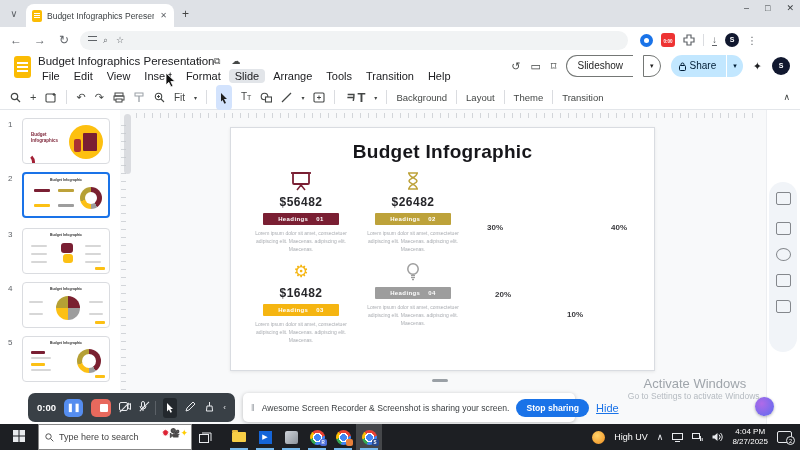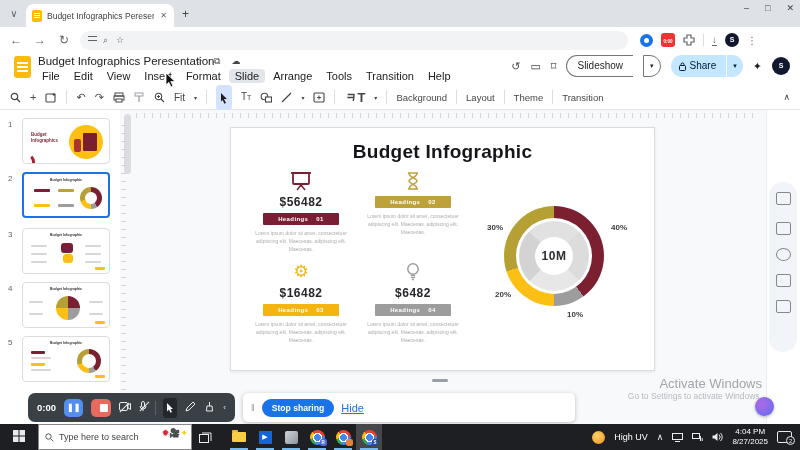--- a/index.html
+++ b/index.html
@@ -73,21 +73,21 @@
   .ii-badge{margin:4px auto 0;width:76px;height:12px;border-radius:1px;color:#fff;font-size:6px;font-weight:bold;display:flex;align-items:center;justify-content:center;gap:8px;letter-spacing:.4px;}
   .ii-desc{margin-top:5px;font-size:5px;color:#aaadb2;line-height:1.55;padding:0 6px;}
   .gear-glyph{font-size:17px;color:#f5b511;line-height:20px;}
   
   .donut{position:absolute;left:273px;top:78px;width:100px;height:100px;border-radius:50%;background:conic-gradient(#7a2030 0 144deg,#9d9d9d 144deg 180deg,#fcc014 180deg 252deg,#b5a035 252deg 360deg);}
   .donut-gap{position:absolute;inset:12px;border-radius:50%;background:#fff;}
   .donut-inner{position:absolute;inset:15px;border-radius:50%;background:conic-gradient(from 45deg,#dcdcdc 0 90deg,#e7e7e7 90deg 180deg,#d3d3d3 180deg 270deg,#e1e1e1 270deg 360deg);}
   .donut-hole{position:absolute;inset:31px;border-radius:50%;background:#fff;display:flex;align-items:center;justify-content:center;font-size:12px;font-weight:800;color:#2e2e33;letter-spacing:.5px;}
   .pct{position:absolute;font-size:8px;font-weight:800;color:#3a3a3e;}
   .notes-handle{position:absolute;left:432px;top:269px;width:16px;height:3px;background:#9aa0a6;border-radius:2px;}
-  .watermark{position:absolute;right:38px;top:266px;text-align:right;}
+  .watermark{position:absolute;right:38px;top:266px;text-align:center;}
   .wm1{font-size:13px;color:#9fa5ab;}
   .wm2{font-size:8.5px;color:#b4bac0;}
   .sidepanel{position:absolute;right:0;top:0;width:34px;height:314px;background:#fff;border-left:1px solid #eceef1;}
   .sp-pill{position:absolute;right:3px;top:72px;width:28px;height:170px;background:#f1f4f8;border-radius:14px;}
   .sp-icon{position:absolute;right:9px;width:15px;height:13px;border:1px solid #5f6368;border-radius:2px;opacity:.75;}
   
   .m-bar{position:absolute;border-radius:1px;}
   .m-donut{position:absolute;border-radius:50%;background:conic-gradient(#7a2030 0 144deg,#9d9d9d 144deg 180deg,#fcc014 180deg 252deg,#b5a035 252deg 360deg);}
   .m-donut:after{content:"";position:absolute;inset:5px;background:#fff;border-radius:50%;}
   .m-line{position:absolute;height:1.5px;background:#d7d7d7;border-radius:1px;}
@@ -381,20 +381,21 @@
         </div>
         <div class="ii-desc">Lorem ipsum dolor sit amet, consectetuer adipiscing elit. Maecenas. adipiscing elit. Maecenas.</div>
       </div>
 
       <div class="info-item" style="left:120px;top:42px;">
         <div class="ii-icon">
           <svg width="16" height="20" viewBox="0 0 16 20">
               <path d="M3 2h10M3 18h10M4 2c0 5 8 5 8 8s-8 3-8 8M12 2c0 5-8 5-8 8s8 3 8 8" fill="none" stroke="#bda23a" stroke-width="1.6"></path>
             </svg>
         </div>
+        <div class="ii-value">$26482</div>
         <div class="ii-badge" style="background:#bda23a;">
           <span>Headings</span>
             <span>02</span>
         </div>
         <div class="ii-desc">Lorem ipsum dolor sit amet, consectetuer adipiscing elit. Maecenas. adipiscing elit. Maecenas.</div>
       </div>
 
       <div class="info-item" style="left:8px;top:133px;">
         <div class="ii-icon">
             <span class="gear-glyph">⚙</span>
@@ -409,33 +410,27 @@
 
       <div class="info-item" style="left:120px;top:133px;">
         <div class="ii-icon">
           <svg width="14" height="20" viewBox="0 0 14 20">
               <circle cx="7" cy="7" r="5.2" fill="none" stroke="#9d9d9d" stroke-width="1.5"></circle>
               <line x1="5" y1="13.5" x2="9" y2="13.5" stroke="#9d9d9d" stroke-width="1.3"></line>
               <line x1="5" y1="15.5" x2="9" y2="15.5" stroke="#9d9d9d" stroke-width="1.3"></line>
               <line x1="6" y1="17.5" x2="8" y2="17.5" stroke="#9d9d9d" stroke-width="1.3"></line>
             </svg>
         </div>
-        <div class="ii-value">$6482</div>
         <div class="ii-badge" style="background:#9d9d9d;">
           <span>Headings</span>
             <span>04</span>
         </div>
         <div class="ii-desc">Lorem ipsum dolor sit amet, consectetuer adipiscing elit. Maecenas. adipiscing elit. Maecenas.</div>
       </div>
 
-      <div class="donut">
-        <div class="donut-gap"></div>
-        <div class="donut-inner"></div>
-        <div class="donut-hole">10M</div>
-      </div>
       <div class="pct" style="left:256px;top:95px;">30%</div>
       <div class="pct" style="left:380px;top:95px;">40%</div>
       <div class="pct" style="left:264px;top:162px;">20%</div>
       <div class="pct" style="left:336px;top:182px;">10%</div>
     </div>
 
     <div class="notes-handle"></div>
     <div class="watermark">
       <div class="wm1">Activate Windows</div>
       <div class="wm2">Go to Settings to activate Windows.</div>
@@ -471,20 +466,21 @@
           <path d="M1 10l1-3 6-6 2 2-6 6z" fill="none" stroke="#e8eaed"></path>
         </svg></span>
     <span class="rec-ico"><svg width="11" height="11" viewBox="0 0 11 11">
           <path d="M5.5 1v4M3 5h5l.6 5H2.4z" fill="none" stroke="#e8eaed"></path>
         </svg></span>
     <span class="rec-ico" style="font-size:8px;">‹</span>
   </div>
 
   <div class="sharebar">
     <span class="drag-dots">‖</span>
+    <span class="share-msg">Awesome Screen Recorder &amp; Screenshot is sharing your screen.</span>
     <span class="stop-sharing">Stop sharing</span>
     <span class="hide-link">Hide</span>
   </div>
 
   <div class="bubble"></div>
 
   <div class="taskbar">
     <div class="startbtn"><svg width="12" height="12" viewBox="0 0 12 12">
           <rect x="0" y="0" width="5.5" height="5.5" fill="#e8eaed"></rect>
           <rect x="6.5" y="0" width="5.5" height="5.5" fill="#e8eaed"></rect>

